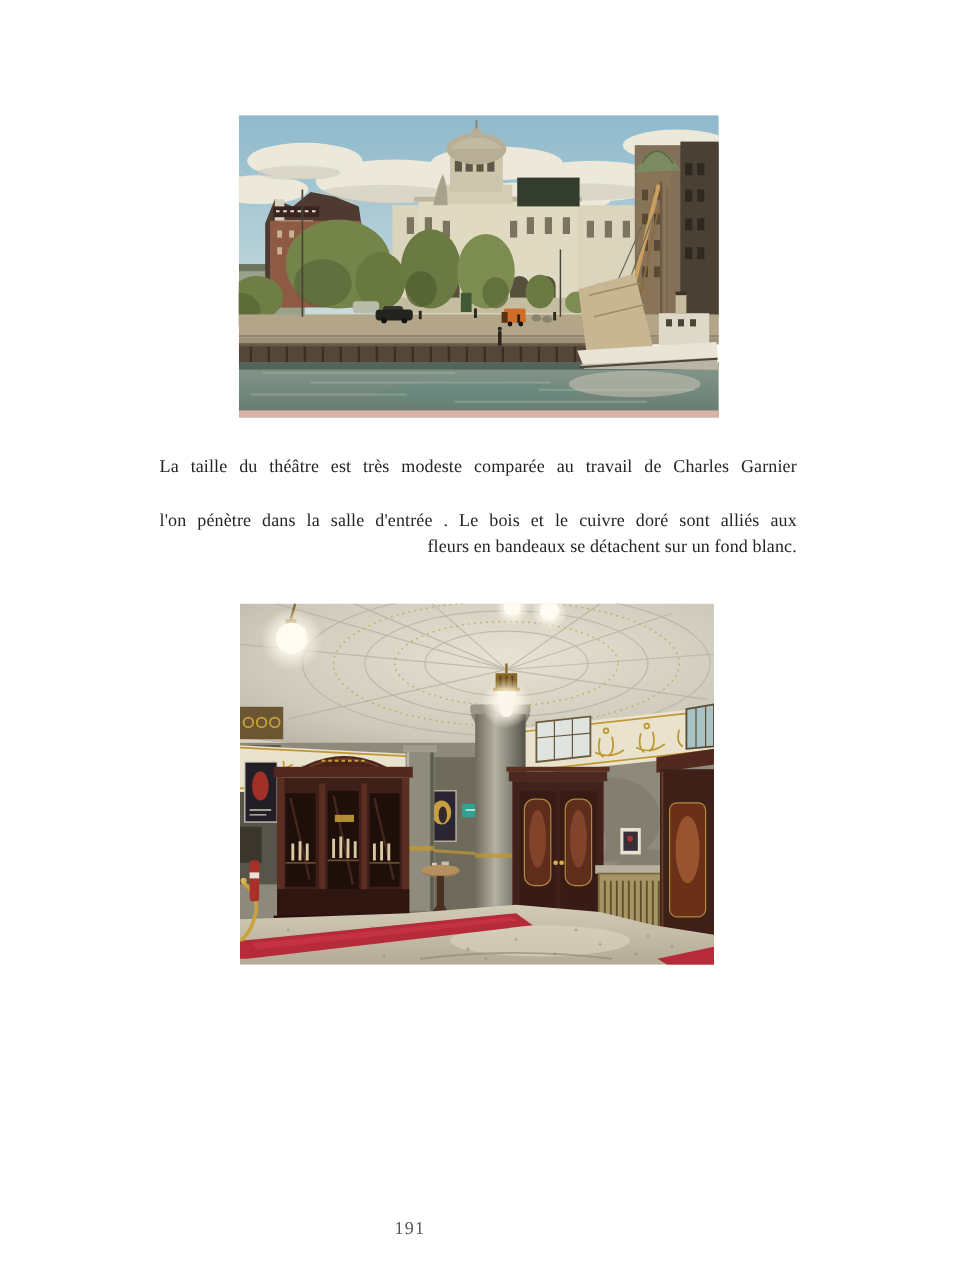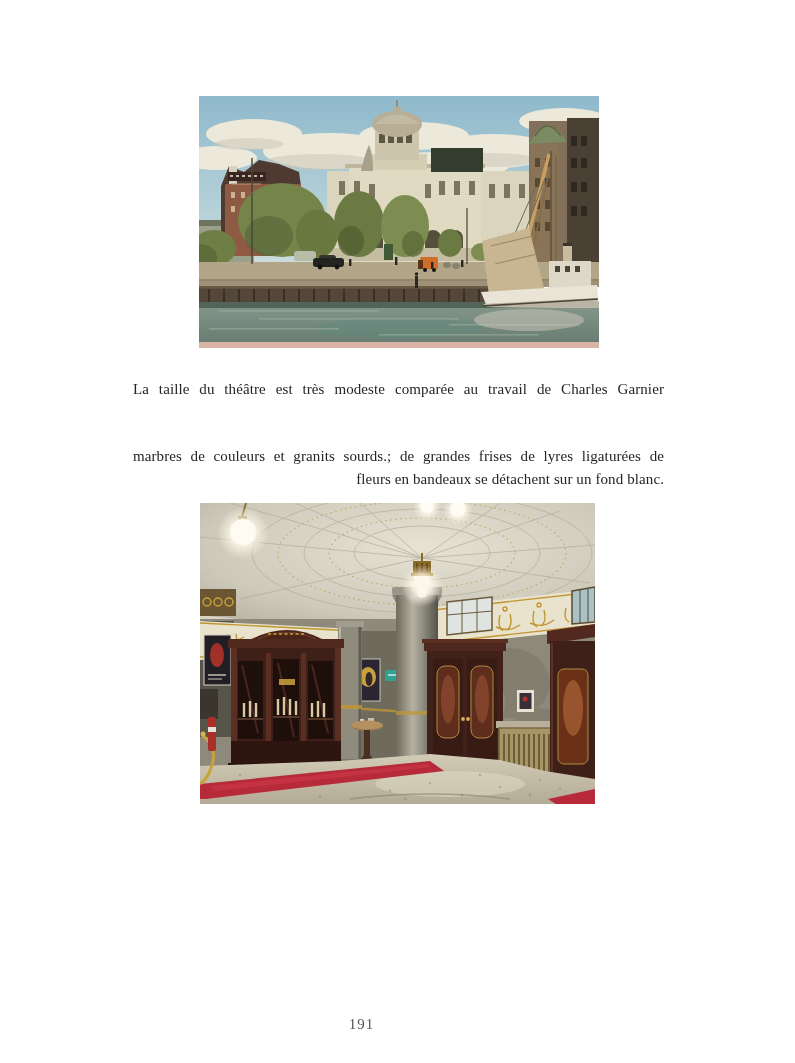--- a/index.html
+++ b/index.html
@@ -7,21 +7,21 @@
         font-family:"Liberation Serif", serif;}
   .photo{position:absolute;margin:0;padding:0;line-height:0;}
   .photo svg{display:block;}
   #photo-exterior{left:199px;top:96px;width:400px;height:252px;}
   #photo-interior{left:200px;top:503px;width:395px;height:301px;}
   .para{position:absolute;left:133px;top:378px;width:531px;
         font-size:15px;line-height:22.4px;color:#242424;letter-spacing:.1px;}
   .para .just{text-align:justify;text-align-last:justify;}
   .para .last{text-align:right;}
   .pagenum{position:absolute;left:0;top:1016px;width:100%;text-align:center;
-           font-size:15px;color:#555550;letter-spacing:1px;margin-left:20px;}
+           font-size:15px;color:#555550;letter-spacing:1px;}
 </style>
 </head>
 <body>
 
 <div class="page">
 
   <figure class="photo" id="photo-exterior" role="img" aria-label="Vintage colour photograph of a white domed theatre seen across the water, with a quay, trees, old cars, an orange truck and a moored white boat">
     <svg width="400" height="252" viewBox="0 0 400 252">
       <defs>
         <linearGradient id="skyG" x1="0" y1="0" x2="0" y2="1">
@@ -283,22 +283,21 @@
       </g>
 
       <rect x="0" y="246" width="400" height="6" fill="#d9b3a5"></rect>
     </svg>
   </figure>
 
   <div class="para">
     <div class="just">
       <span>La taille du théâtre est très modeste comparée au travail de Charles Garnier</span><br>
       <br>
-      <br>
-      <span>marbres de couleurs et granits sourds.; de grandes frises de lyres ligaturées de</span>
+      <span>l'on pénètre dans la salle d'entrée . Le bois et le cuivre doré sont alliés aux</span><br>
     </div>
     <div class="last">fleurs en bandeaux se détachent sur un fond blanc.</div>
   </div>
 
   <figure class="photo" id="photo-interior" role="img" aria-label="Photograph of the theatre entrance hall: ornate plaster ceiling with glowing lamps, gilded lyre friezes, grey marble columns, dark mahogany bar kiosk and doors, red carpet on a mosaic floor">
     <svg width="395" height="301" viewBox="0 0 395 301">
       <defs>
         <radialGradient id="ceilG" cx="0.56" cy="0.35" r="0.9">
           <stop offset="0" stop-color="#e6e2d4"></stop>
             <stop offset="0.6" stop-color="#cdc9bb"></stop>

